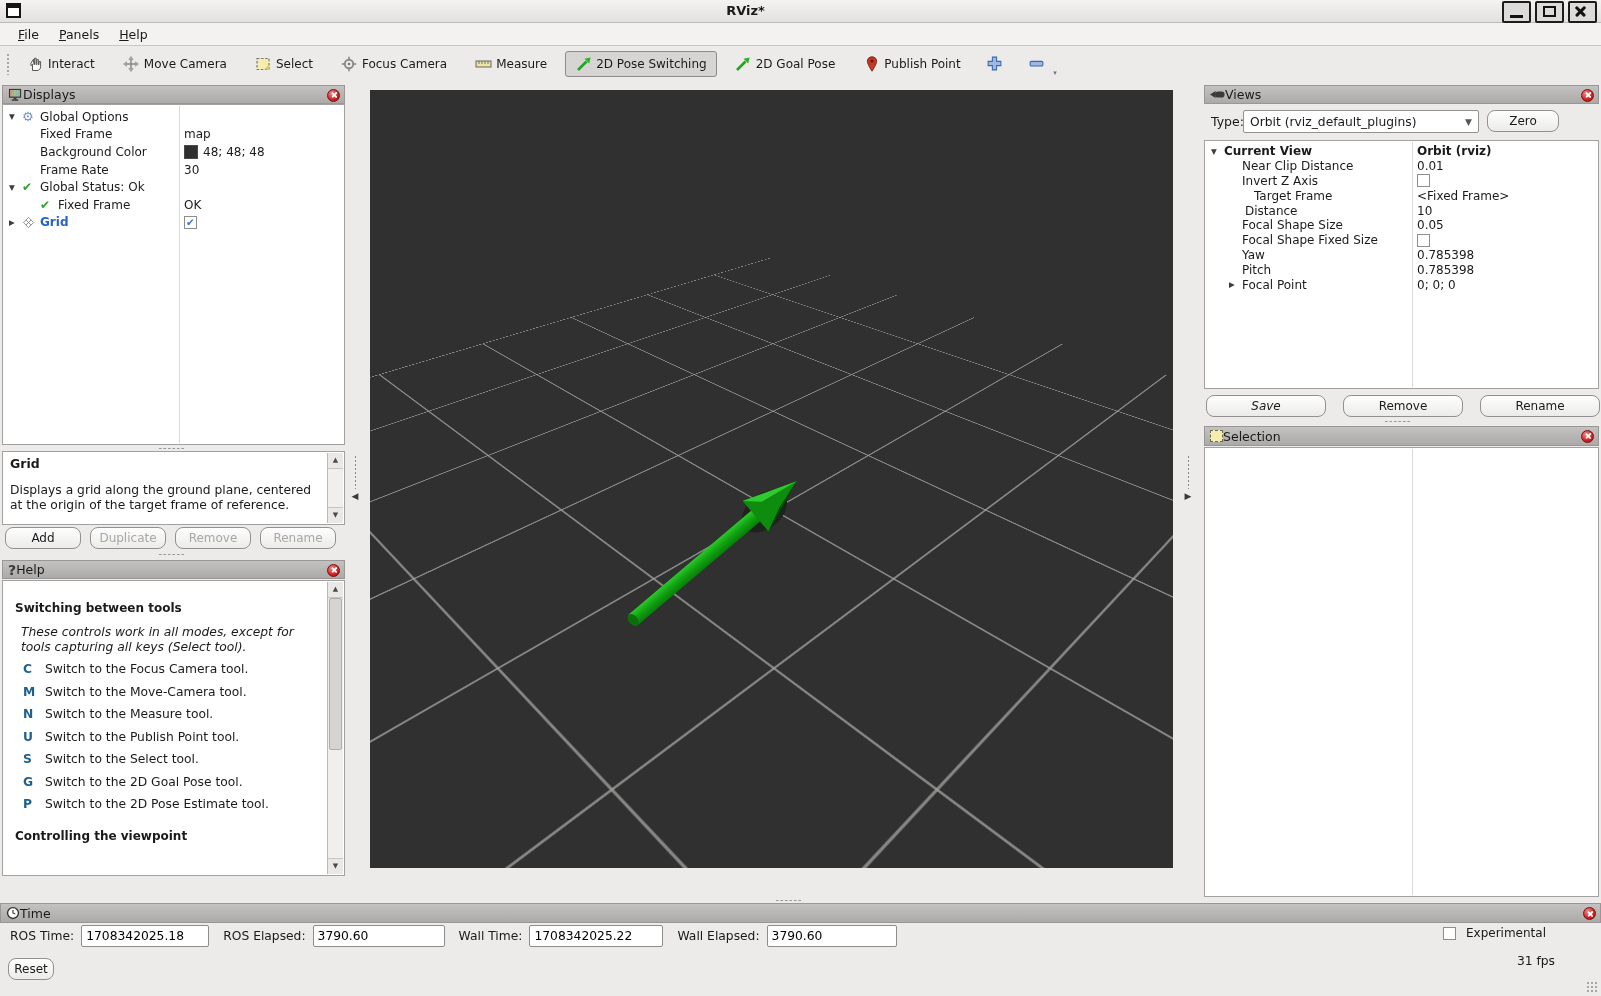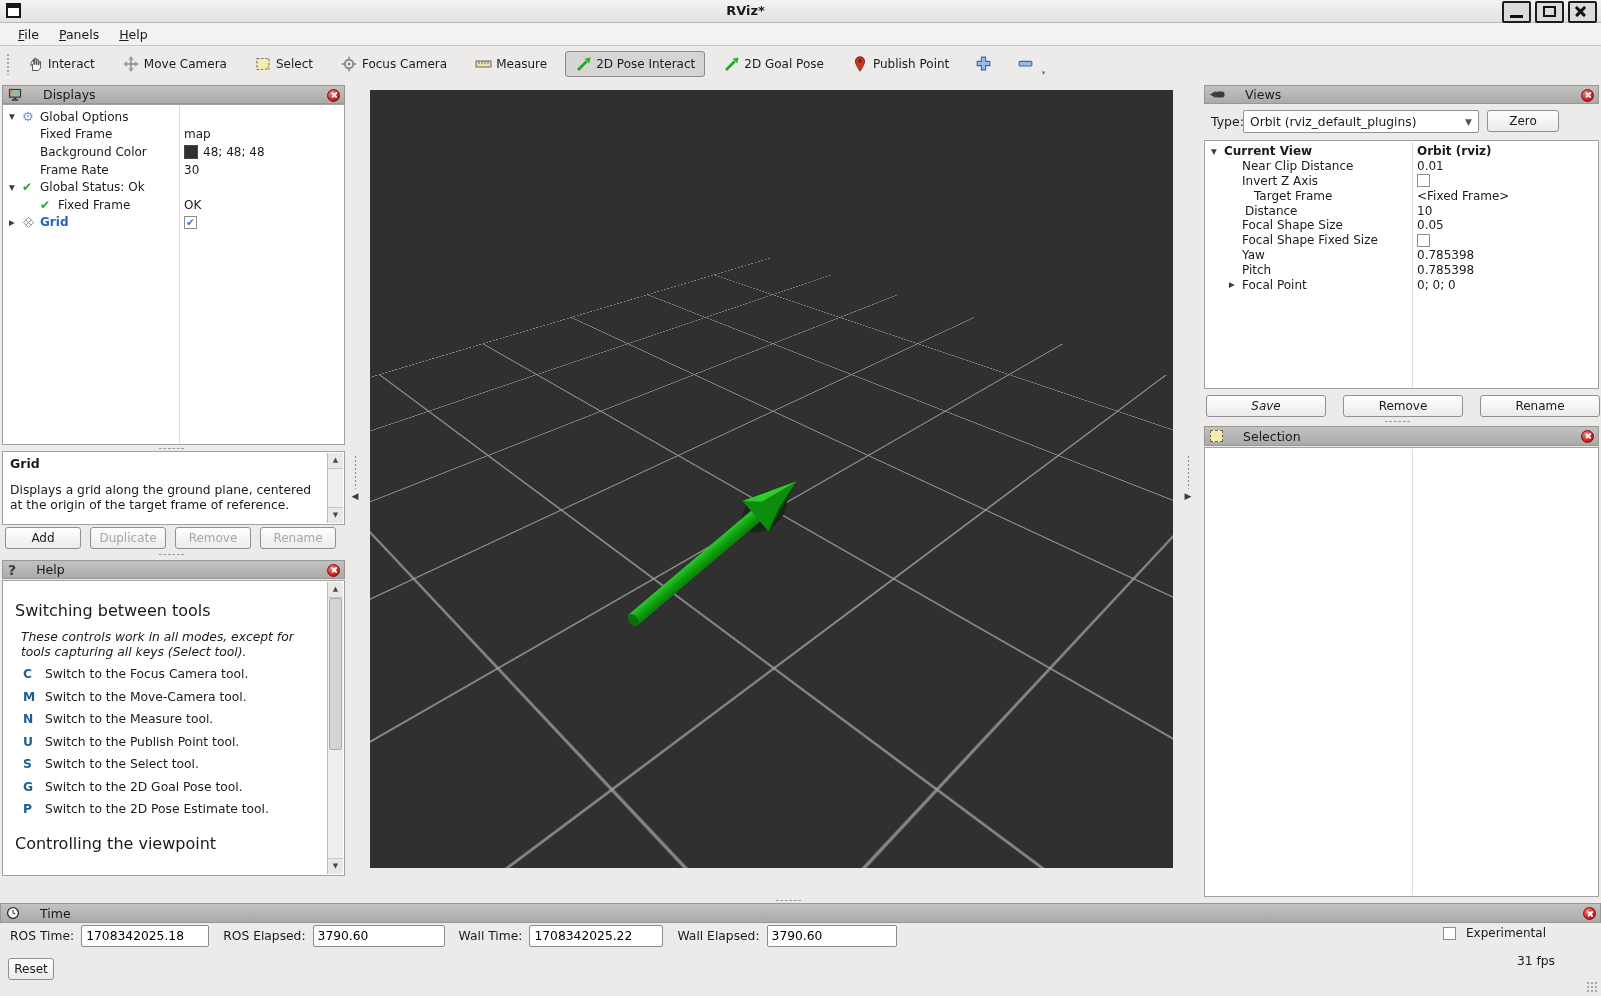--- a/index.html
+++ b/index.html
@@ -36,31 +36,31 @@
   .tool { display:flex; align-items:center; gap:4px; padding:4px 9px; margin-right:8px;
     border:1px solid transparent; border-radius:3px; white-space:nowrap; }
   .tool.active { background:#d7d5d3; border-color:#8d8b89; }
   .tool .ticon { width:17px; height:16px; display:inline-flex; align-items:center; justify-content:center; }
   .tbextra { display:flex; align-items:center; margin-left:4px; gap:18px; }
   .tbbtn { position:relative; width:24px; height:22px; display:flex; align-items:center; justify-content:center; }
   .ddarrow { position:absolute; right:-8px; bottom:-2px; font-size:7px; color:#777; }
 
   
   .phdr { position:absolute; height:19px; background:linear-gradient(#c3c2c1,#acaaa8);
-    border:1px solid #999795; box-sizing:border-box; display:flex; align-items:center; gap:20px; padding:0 5px; }
+    border:1px solid #999795; box-sizing:border-box; display:flex; align-items:center; gap:0; padding:0 5px; }
   .phdr .ptitle { font-size:12.5px; }
   .closebtn { position:absolute; right:4px; top:2.5px; width:13px; height:13px; border-radius:50%;
     background:radial-gradient(circle at 35% 30%, #f08a8a, #cf2020 60%, #9d1212);
     border:1px solid #7c0f0f; box-sizing:border-box; }
   .closebtn::before,.closebtn::after { content:""; position:absolute; left:2.6px; width:6.6px; height:1.8px;
     top:4.7px; background:#fff; border-radius:1px; }
   .closebtn::before { transform:rotate(45deg);} .closebtn::after { transform:rotate(-45deg);}
   .whitebox { position:absolute; background:#fff; border:1px solid #a3a1a0; box-sizing:border-box; }
   .qbtn { position:absolute; height:22px; background:linear-gradient(#fefefe,#ecebe9);
-    border:1px solid #929090; border-radius:3px; box-sizing:border-box;
+    border:1px solid #929090; border-radius:8px; box-sizing:border-box;
     text-align:center; line-height:20px; font-size:12px; }
   .qbtn.disabled { color:#a9a7a5; }
   .grip { position:absolute; width:26px; height:4px;
     background-image:radial-gradient(#9a9896 0.9px, transparent 1.1px); background-size:4.5px 3px; }
 
   
   .tree { overflow:hidden; }
   .tree .divider { position:absolute; top:1px; bottom:1px; width:1px; background:#dcdad9; }
   .trow { display:flex; align-items:center; }
   .tcell-l { display:flex; align-items:center; box-sizing:border-box; overflow:hidden; }
@@ -80,21 +80,21 @@
     background:#f0efee; border-left:1px solid #bab8b6; box-sizing:border-box; }
   .sbtn { position:absolute; left:0; right:0; height:15px; background:#e9e8e6;
     text-align:center; font-size:7px; color:#4a4a4a; line-height:15px; }
   .sbtn.up { top:0; border-bottom:1px solid #c8c6c4; }
   .sbtn.dn { bottom:0; border-top:1px solid #c8c6c4; }
   .sthumb { position:absolute; left:1px; right:1px; background:#d6d4d2; border:1px solid #aeacaa; border-radius:2px; }
 
   
   .helpbody { padding:6px 22px 0 12px; box-sizing:border-box; }
   .help-h1 { font-size:19px; font-weight:bold; margin:8px 0 14px 0; }
-  .help-h2 { font-size:16px; font-weight:normal; margin:14px 0 10px 0; }
+  .help-h2 { font-size:12px; font-weight:bold; margin:14px 0 10px 0; }
   .help-note { font-style:italic; font-size:12.3px; margin:4px 0 8px 6px; line-height:1.18; }
   .keyrow { display:flex; gap:9px; margin:0 0 8.5px 8px; font-size:12.3px; }
   .keyrow .key { color:#1e6190; font-weight:bold; width:13px; flex:none; }
 
   
   .viewport { position:absolute; left:370px; top:90px; width:803px; height:778px;
     background:#2f302f; overflow:hidden; perspective:750px; perspective-origin:50% 54%; }
   .ground { position:absolute; left:50%; top:54%; width:1200px; height:1200px;
     margin-left:-600px; margin-top:-600px; transform:rotateX(55deg) rotateZ(45deg);
     background-image:
@@ -214,21 +214,21 @@
           </span>
           <span>Measure</span>
         </div>
         <div class="tool active">
           <span class="ticon">
             <svg width="16" height="16" viewBox="0 0 16 16">
               <line x1="2" y1="14" x2="10.5" y2="5.5" stroke="#1fa51f" stroke-width="2.6"></line>
               <polygon points="8.5,2.8 14.6,1.4 13.2,7.5" fill="#25b425"></polygon>
             </svg>
           </span>
-          <span>2D Pose Interact</span>
+          <span>2D Pose Switching</span>
         </div>
         <div class="tool">
           <span class="ticon">
             <svg width="16" height="16" viewBox="0 0 16 16">
               <line x1="2" y1="14" x2="10.5" y2="5.5" stroke="#1fa51f" stroke-width="2.6"></line>
               <polygon points="8.5,2.8 14.6,1.4 13.2,7.5" fill="#25b425"></polygon>
             </svg>
           </span>
           <span>2D Goal Pose</span>
         </div>

